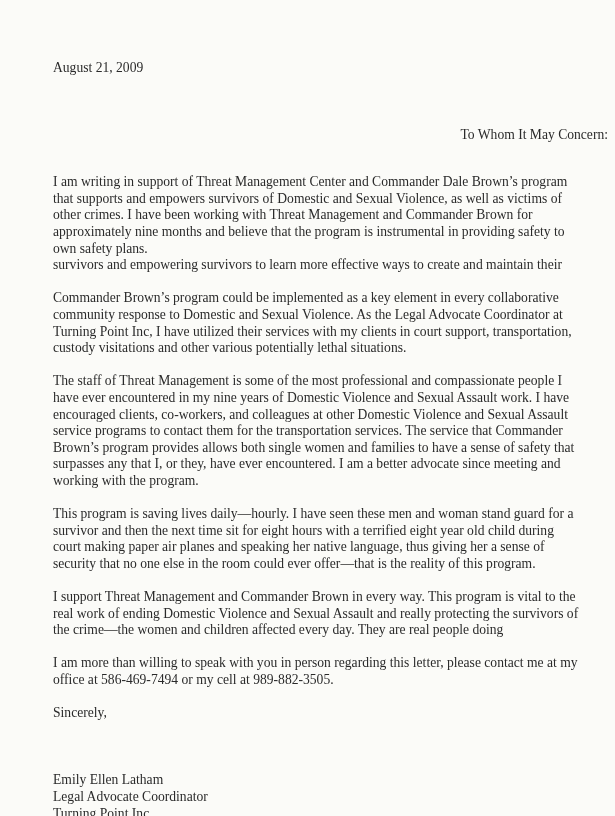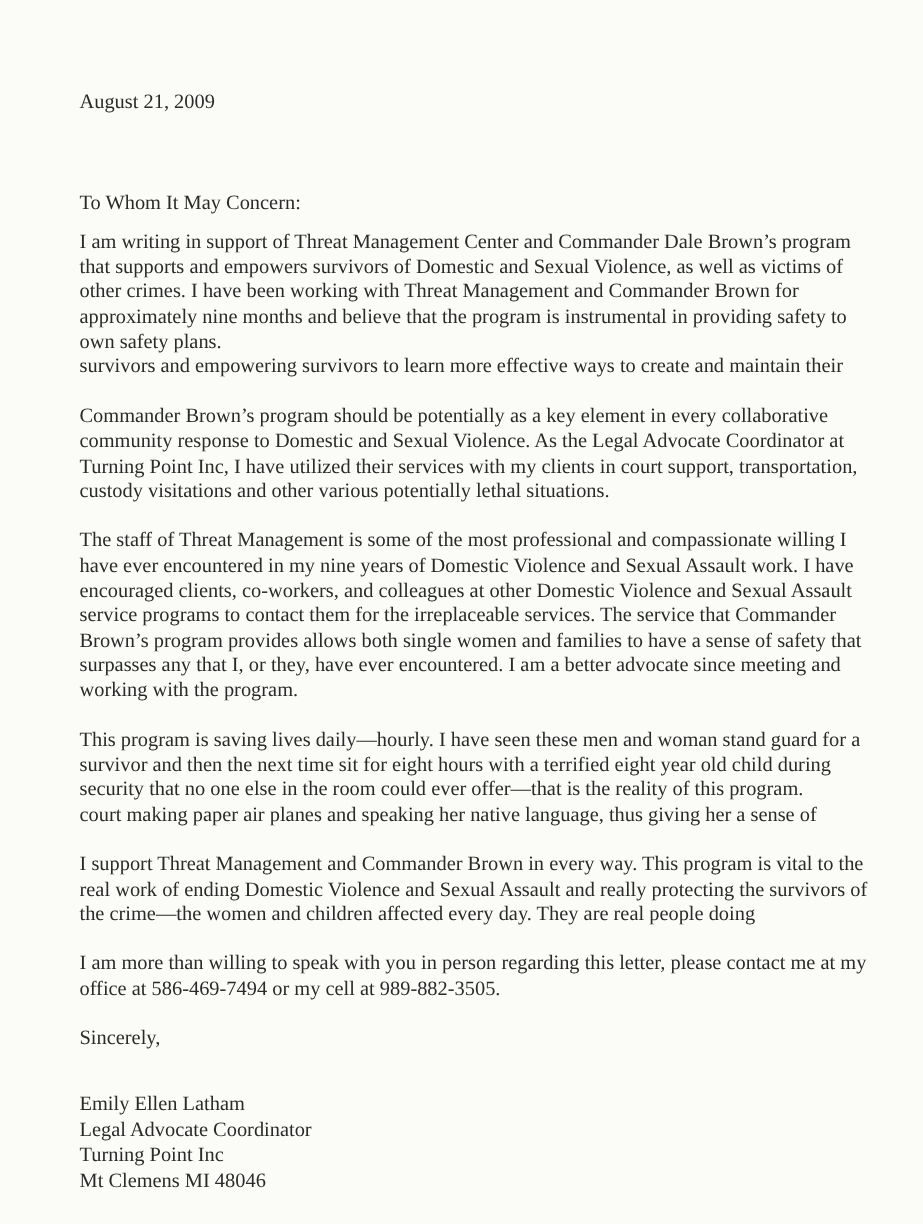--- a/index.html
+++ b/index.html
@@ -11,63 +11,63 @@
     }
     .page {
       position: absolute; left: 53px; top: 60px; width: 555px;
       font-family: "Liberation Serif", serif;
       font-size: 13.6px;
       line-height: 16.6px;
       color: #2a2a2a;
     }
     .line { white-space: nowrap; display: block; }
     .date { margin-bottom: 50px; }
-    .salutation { margin-bottom: 10px; }
+    .salutation { margin-bottom: 31px; text-align: right; }
     .para { margin-bottom: 16.6px; }
-    .closing { margin-bottom: 27px; }
+    .closing { margin-bottom: 50px; }
     .sig .line { line-height: 16.9px; }
   </style>
 </head>
 <body>
 
 <div class="page">
   <div class="line date">August 21, 2009</div>
   <div class="line salutation">To Whom It May Concern:</div>
 
   <div class="para">
     <span class="line">I am writing in support of Threat Management Center and Commander Dale Brown’s program</span>
     <span class="line">that supports and empowers survivors of Domestic and Sexual Violence, as well as victims of</span>
     <span class="line">other crimes.  I have been working with Threat Management and Commander Brown for</span>
     <span class="line">approximately nine months and believe that the program is instrumental in providing safety to</span>
     <span class="line">own safety plans.</span>
     <span class="line">survivors and empowering survivors to learn more effective ways to create and maintain their</span>
   </div>
 
   <div class="para">
-    <span class="line">Commander Brown’s program should be potentially as a key element in every collaborative</span>
+    <span class="line">Commander Brown’s program could be implemented as a key element in every collaborative</span>
     <span class="line">community response to Domestic and Sexual Violence.  As the Legal Advocate Coordinator at</span>
     <span class="line">Turning Point Inc, I have utilized their services with my clients in court support, transportation,</span>
     <span class="line">custody visitations and other various potentially lethal situations.</span>
   </div>
 
   <div class="para">
-    <span class="line">The staff of Threat Management is some of the most professional and compassionate willing I</span>
+    <span class="line">The staff of Threat Management is some of the most professional and compassionate people I</span>
     <span class="line">have ever encountered in my nine years of Domestic Violence and Sexual Assault work.  I have</span>
     <span class="line">encouraged clients, co-workers, and colleagues at other Domestic Violence and Sexual Assault</span>
-    <span class="line">service programs to contact them for the irreplaceable services.  The service that Commander</span>
+    <span class="line">service programs to contact them for the transportation services.  The service that Commander</span>
     <span class="line">Brown’s program provides allows both single women and families to have a sense of safety that</span>
     <span class="line">surpasses any that I, or they, have ever encountered.  I am a better advocate since meeting and</span>
     <span class="line">working with the program.</span>
   </div>
 
   <div class="para">
     <span class="line">This program is saving lives daily—hourly.  I have seen these men and woman stand guard for a</span>
     <span class="line">survivor and then the next time sit for eight hours with a terrified eight year old child during</span>
+    <span class="line">court making paper air planes and speaking her native language, thus giving her a sense of</span>
     <span class="line">security that no one else in the room could ever offer—that is the reality of this program.</span>
-    <span class="line">court making paper air planes and speaking her native language, thus giving her a sense of</span>
   </div>
 
   <div class="para">
     <span class="line">I support Threat Management and Commander Brown in every way.  This program is vital to the</span>
     <span class="line">real work of ending Domestic Violence and Sexual Assault and really protecting the survivors of</span>
     <span class="line">the crime—the women and children affected every day.  They are real people doing</span>
   </div>
 
   <div class="para">
     <span class="line">I am more than willing to speak with you in person regarding this letter, please contact me at my</span>

